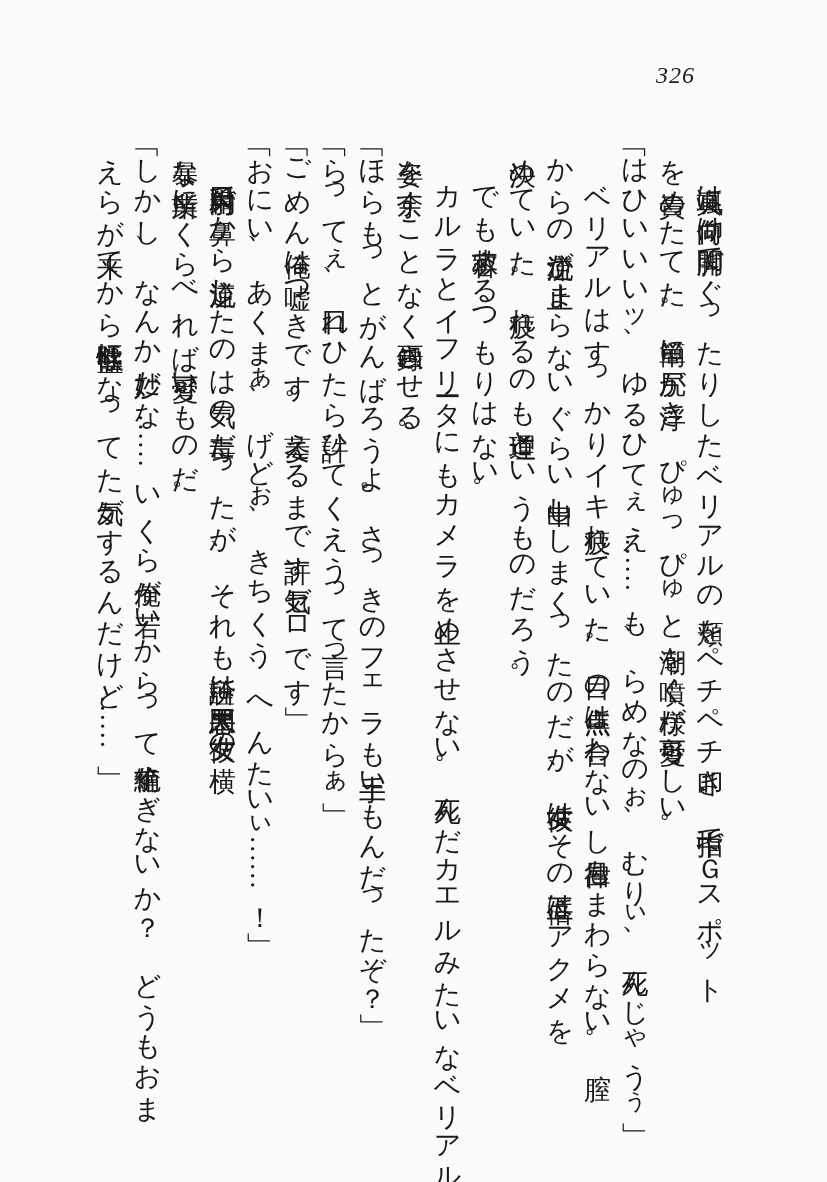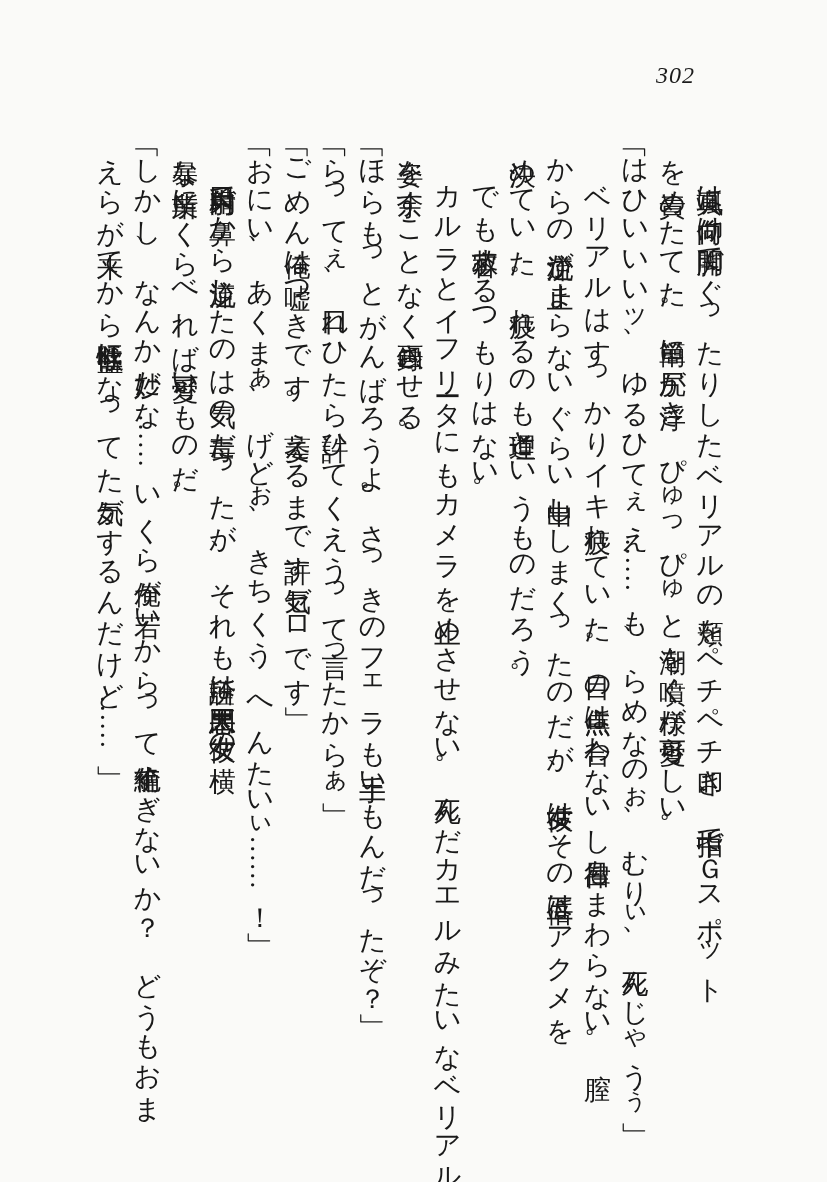--- a/index.html
+++ b/index.html
@@ -45,21 +45,21 @@
     white-space: nowrap;
   }
   .text-line.indent {
     text-indent: 1em;      
   }
 </style>
 </head>
 <body>
 
 <div class="page">
-  <div class="page-number">302</div>
+  <div class="page-number">326</div>
   <div class="text-block" id="text-block">
       <div class="text-line indent">颯真は仰向け開脚でぐったりしたベリアルの頬をペチペチ叩き、中指でＧスポット</div>
       <div class="text-line">を責めたてた。簡単に尻が浮き、ぴゅっぴゅと潮を噴く様が可愛らしい。</div>
       <div class="text-line">「はひいいいッ、ゆるひてぇえ……も、らめなのぉ、むりぃ、死んじゃうぅ」</div>
       <div class="text-line indent">ベリアルはすっかりイキ疲れていた。目の焦点は合わないし呂律もまわらない。膣</div>
       <div class="text-line">からの逆流が止まらないぐらい中出ししまくったのだが、彼女はその五倍はアクメを</div>
       <div class="text-line">決めていた。疲れるのも道理というものだろう。</div>
       <div class="text-line indent">でも容赦するつもりはない。</div>
       <div class="text-line indent">カルラとイフリータにもカメラを止めさせない。死んだカエルみたいなベリアルの</div>
       <div class="text-line">姿を余すことなく録画させる。</div>

